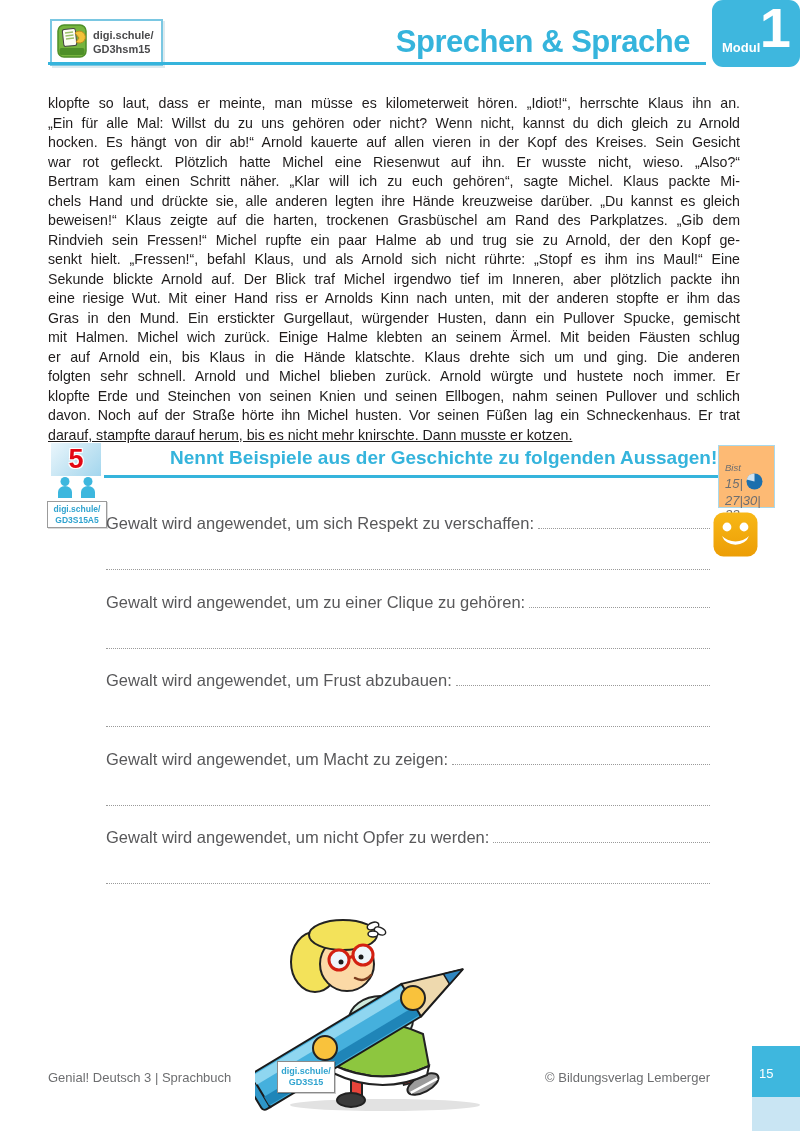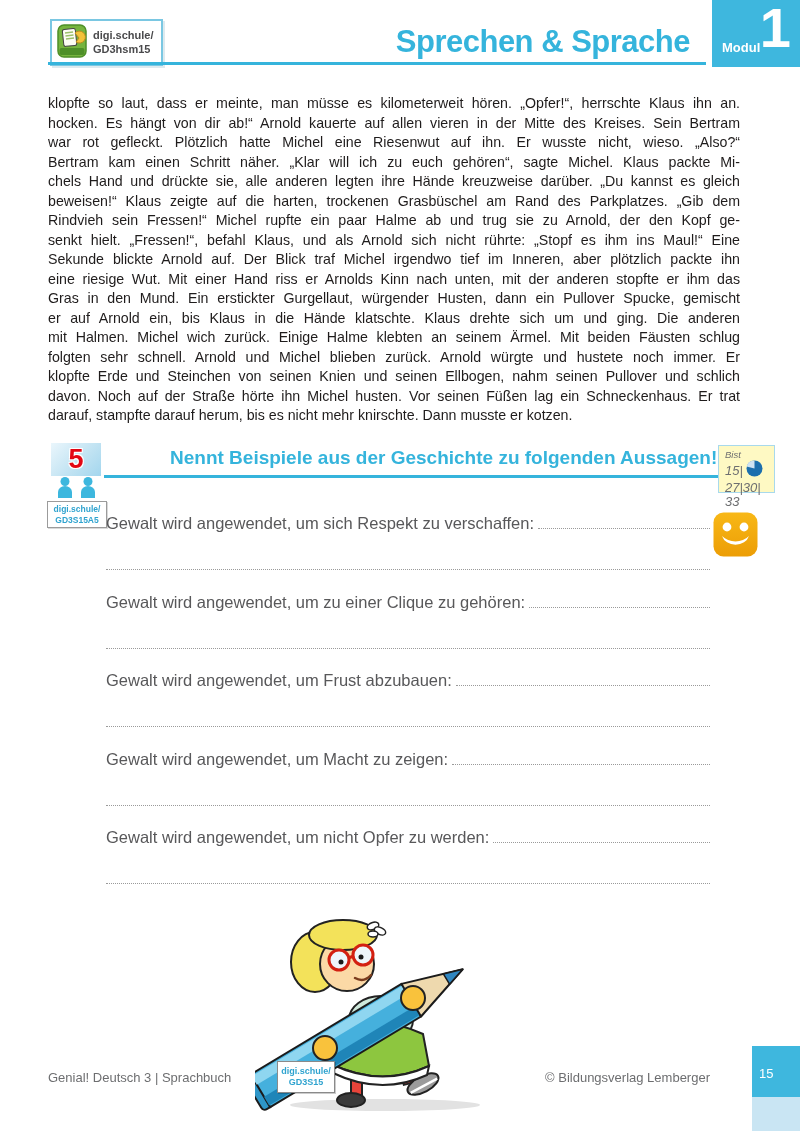--- a/index.html
+++ b/index.html
@@ -14,53 +14,53 @@
     background:#fff; border:2px solid #7ac7e2; box-shadow:2px 2px 0 rgba(120,170,190,.25);
     display:flex; align-items:center; gap:6px; padding:3px 5px;
   }
   .qr-badge .txt { font-size:11px; font-weight:bold; color:#4a4a4c; line-height:1.2; }
   .page-title {
     position:absolute; right:110px; top:24px; font-size:31px; font-weight:bold;
     color:#35b4dc; letter-spacing:-0.5px;
   }
   .header-rule { position:absolute; left:48px; top:62px; width:658px; height:3px; background:#35b4dc; }
   .module-tab {
-    position:absolute; left:712px; top:0; width:88px; height:67px; background:#3eb7de; color:#fff;
+    position:absolute; left:712px; top:0; width:88px; height:67px; background:#3eb7de; color:#fff;border-radius:11px;
   }
   .module-tab .mlabel { position:absolute; left:10px; bottom:12px; font-size:13px; font-weight:bold; }
   .module-tab .mnum { position:absolute; right:9px; top:-6px; font-size:56px; font-weight:bold; line-height:1.2; }
   
   .story { position:absolute; left:48px; top:94px; width:692px; color:#1f1c1c; }
   .sline {
     font-size:14.2px; line-height:19.5px; white-space:nowrap;
     text-align:justify; text-align-last:justify;
   }
-  .sline.last { text-align-last:left; }
+  .sline.last { text-align-last:left;text-decoration:underline; }
   
   .task-box {
     position:absolute; left:51px; top:443px; width:50px; height:33px;
     background:linear-gradient(135deg,#eaf6fc 0%,#bfe2f2 60%,#a3d6ee 100%);
     display:flex; align-items:center; justify-content:center;
   }
   .task-num {
     font-size:27px; font-weight:bold; color:#e30613;
     text-shadow:-1px -1px 0 #fff,1px -1px 0 #fff,-1px 1px 0 #fff,1px 1px 0 #fff;
   }
   .pair-icon { position:absolute; left:55px; top:477px; }
   .task-badge {
     position:absolute; left:47px; top:501px; width:60px; height:27px;
     background:#fff; border:1.5px solid #9b9b9b; box-shadow:1px 1px 0 rgba(0,0,0,.15);
     display:flex; flex-direction:column; align-items:center; justify-content:center;
     font-size:8.5px; font-weight:bold; color:#2fa3cf; line-height:1.2; text-align:center;
   }
   .task-heading { position:absolute; left:142px; top:447px; font-size:19px; font-weight:bold; color:#35b4dc;margin-left:28px; }
   .task-rule { position:absolute; left:104px; top:475px; width:614px; height:3px; background:#35b4dc; }
   .bist-box {
-    position:absolute; left:718px; top:445px; width:57px; height:48px;
-    background:#fef9c3; border:1.5px solid #a8d9ec; padding:3px 0 0 6px;
+    position:absolute; left:718px; top:445px; width:57px; height:63px;
+    background:#fdba74; border:1.5px solid #a8d9ec; padding:16px 0 0 6px;
     color:#6d6e70; font-style:italic;
   }
   .bist-label { font-size:9.5px; }
   .bist-box .row1 { display:flex; align-items:center; gap:3px; }
   .bist-box .num { font-size:13px; line-height:14px; }
   .smiley-icon { position:absolute; left:713px; top:512px; }
   
   .prompts { position:absolute; left:106px; top:514px; width:604px; }
   .prompt-block { position:relative; height:56px; margin-bottom:22.5px; }
   .prompt-row { display:flex; align-items:baseline; }
@@ -107,33 +107,34 @@
 
   <div class="page-title">Sprechen &amp; Sprache</div>
   <div class="header-rule"></div>
 
   <div class="module-tab">
     <span class="mlabel">Modul</span>
     <span class="mnum">1</span>
   </div>
 
   <div class="story">
-    <div class="sline">klopfte so laut, dass er meinte, man müsse es kilometerweit hören. „Opfer!“, herrschte Klaus ihn an.</div>
-    <div class="sline">hocken. Es hängt von dir ab!“ Arnold kauerte auf allen vieren in der Mitte des Kreises. Sein Bertram</div>
+    <div class="sline">klopfte so laut, dass er meinte, man müsse es kilometerweit hören. „Idiot!“, herrschte Klaus ihn an.</div>
+    <div class="sline">„Ein für alle Mal: Willst du zu uns gehören oder nicht? Wenn nicht, kannst du dich gleich zu Arnold</div>
+    <div class="sline">hocken. Es hängt von dir ab!“ Arnold kauerte auf allen vieren in der Kopf des Kreises. Sein Gesicht</div>
     <div class="sline">war rot gefleckt. Plötzlich hatte Michel eine Riesenwut auf ihn. Er wusste nicht, wieso. „Also?“</div>
     <div class="sline">Bertram kam einen Schritt näher. „Klar will ich zu euch gehören“, sagte Michel. Klaus packte Mi-</div>
     <div class="sline">chels Hand und drückte sie, alle anderen legten ihre Hände kreuzweise darüber. „Du kannst es gleich</div>
     <div class="sline">beweisen!“ Klaus zeigte auf die harten, trockenen Grasbüschel am Rand des Parkplatzes. „Gib dem</div>
     <div class="sline">Rindvieh sein Fressen!“ Michel rupfte ein paar Halme ab und trug sie zu Arnold, der den Kopf ge-</div>
     <div class="sline">senkt hielt. „Fressen!“, befahl Klaus, und als Arnold sich nicht rührte: „Stopf es ihm ins Maul!“ Eine</div>
     <div class="sline">Sekunde blickte Arnold auf. Der Blick traf Michel irgendwo tief im Inneren, aber plötzlich packte ihn</div>
     <div class="sline">eine riesige Wut. Mit einer Hand riss er Arnolds Kinn nach unten, mit der anderen stopfte er ihm das</div>
     <div class="sline">Gras in den Mund. Ein erstickter Gurgellaut, würgender Husten, dann ein Pullover Spucke, gemischt</div>
+    <div class="sline">mit Halmen. Michel wich zurück. Einige Halme klebten an seinem Ärmel. Mit beiden Fäusten schlug</div>
     <div class="sline">er auf Arnold ein, bis Klaus in die Hände klatschte. Klaus drehte sich um und ging. Die anderen</div>
-    <div class="sline">mit Halmen. Michel wich zurück. Einige Halme klebten an seinem Ärmel. Mit beiden Fäusten schlug</div>
     <div class="sline">folgten sehr schnell. Arnold und Michel blieben zurück. Arnold würgte und hustete noch immer. Er</div>
     <div class="sline">klopfte Erde und Steinchen von seinen Knien und seinen Ellbogen, nahm seinen Pullover und schlich</div>
     <div class="sline">davon. Noch auf der Straße hörte ihn Michel husten. Vor seinen Füßen lag ein Schneckenhaus. Er trat</div>
     <div class="sline last">darauf, stampfte darauf herum, bis es nicht mehr knirschte. Dann musste er kotzen.</div>
   </div>
 
   <div class="task-box">
     <span class="task-num">5</span>
   </div>
 

